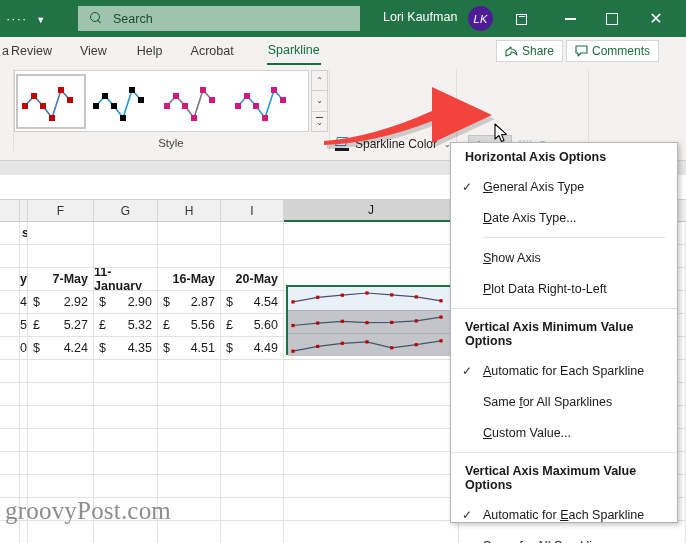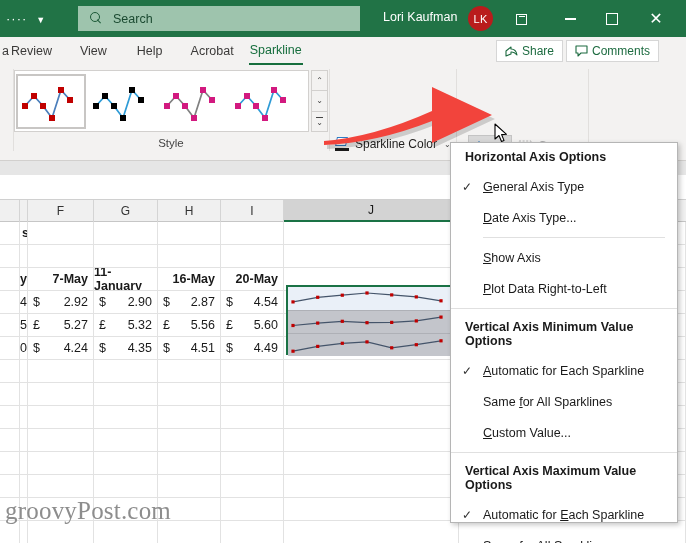--- a/index.html
+++ b/index.html
@@ -45,23 +45,24 @@
   #search-placeholder {
     margin-left:10px; font-size:12.5px; color:#1b4a31;
   }
   #user-name {
     position:absolute; left:383px; top:10px;
     font-size:12.5px; color:#ffffff;
   }
   #avatar {
     position:absolute; left:468px; top:6px;
     width:25px; height:25px; border-radius:50%;
-    background:#b91c1c; color:#fff; font-size:11px;
+    background:#4c1d95; color:#fff; font-size:11px;
     display:flex; align-items:center; justify-content:center;
     letter-spacing:0.3px;
+    font-style:italic;
   }
   .wincontrol {
     position:absolute; top:8px; width:22px; height:22px;
     display:flex; align-items:center; justify-content:center;
     color:#ffffff;
   }
   #ribbon-display-btn { left:510px; }
   #minimize-btn { left:559px; }
   #maximize-btn { left:601px; }
   #close-btn { left:645px; }
@@ -308,21 +309,21 @@
     <span class="x-icon">✕</span>
   </div>
 </div>
 
 <div id="tabstrip">
   <div class="tab clipped" style="margin-left:0px;padding-left:2px">a</div>
   <div class="tab" style="">Review</div>
   <div class="tab" style="margin-left:26px">View</div>
   <div class="tab" style="margin-left:28px">Help</div>
   <div class="tab" style="margin-left:26px">Acrobat</div>
-  <div class="tab active" style="margin-left:14px">Sparkline</div>
+  <div class="tab active" style="margin-left:32px">Sparkline</div>
 
   <div id="btn-share">
     <svg width="13" height="12" viewBox="0 0 13 12">
       <path d="M1 11 L1 6 L6 2 L6 4 Q11 4 12 10 Q9 6.5 6 7 L6 9 Z" fill="none" stroke="#1d6b40" stroke-width="1.1" stroke-linejoin="round"></path>
     </svg>
     <span>Share</span>
   </div>
   <div id="btn-comments">
     <svg width="13" height="12" viewBox="0 0 13 12">
       <path d="M1 1 H12 V8 H6 L3 11 V8 H1 Z" fill="none" stroke="#1d6b40" stroke-width="1.1" stroke-linejoin="round"></path>

